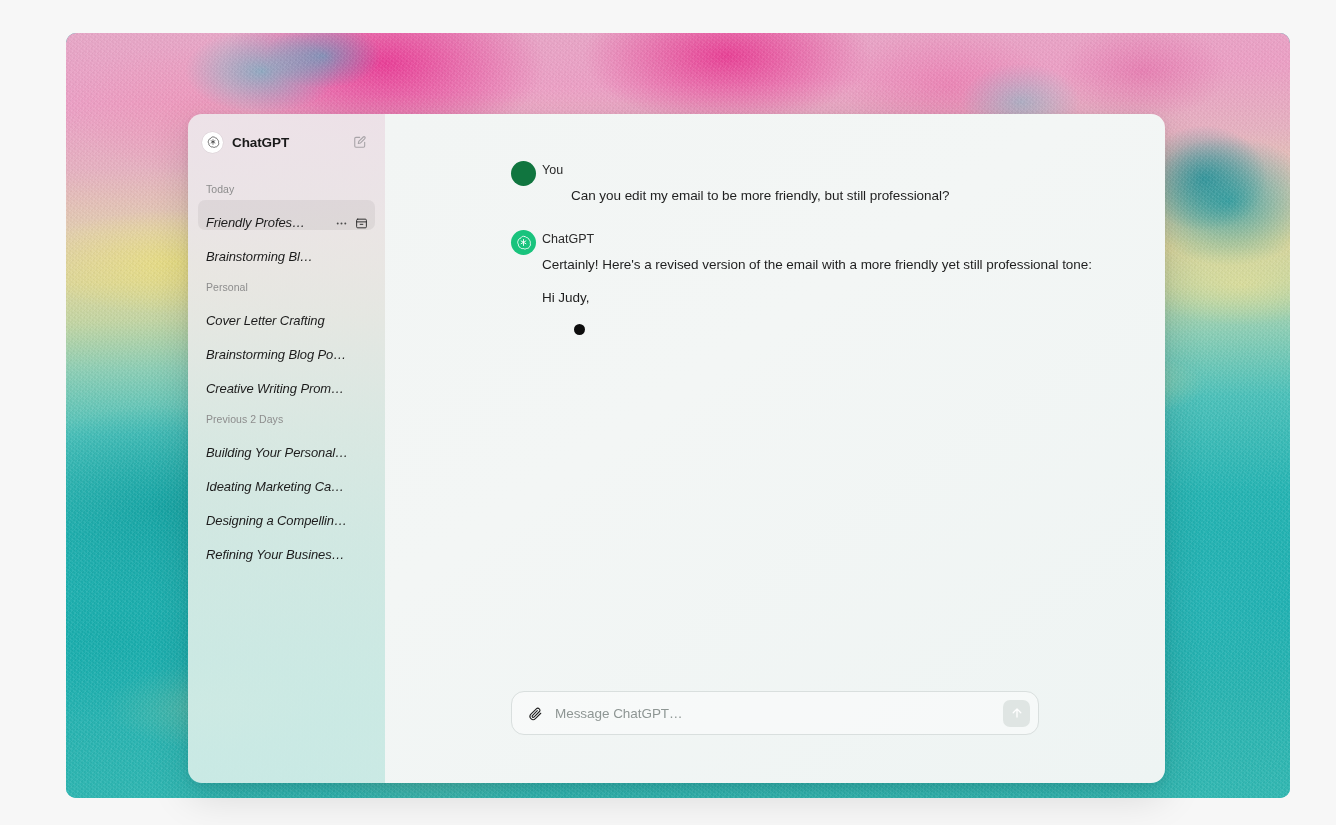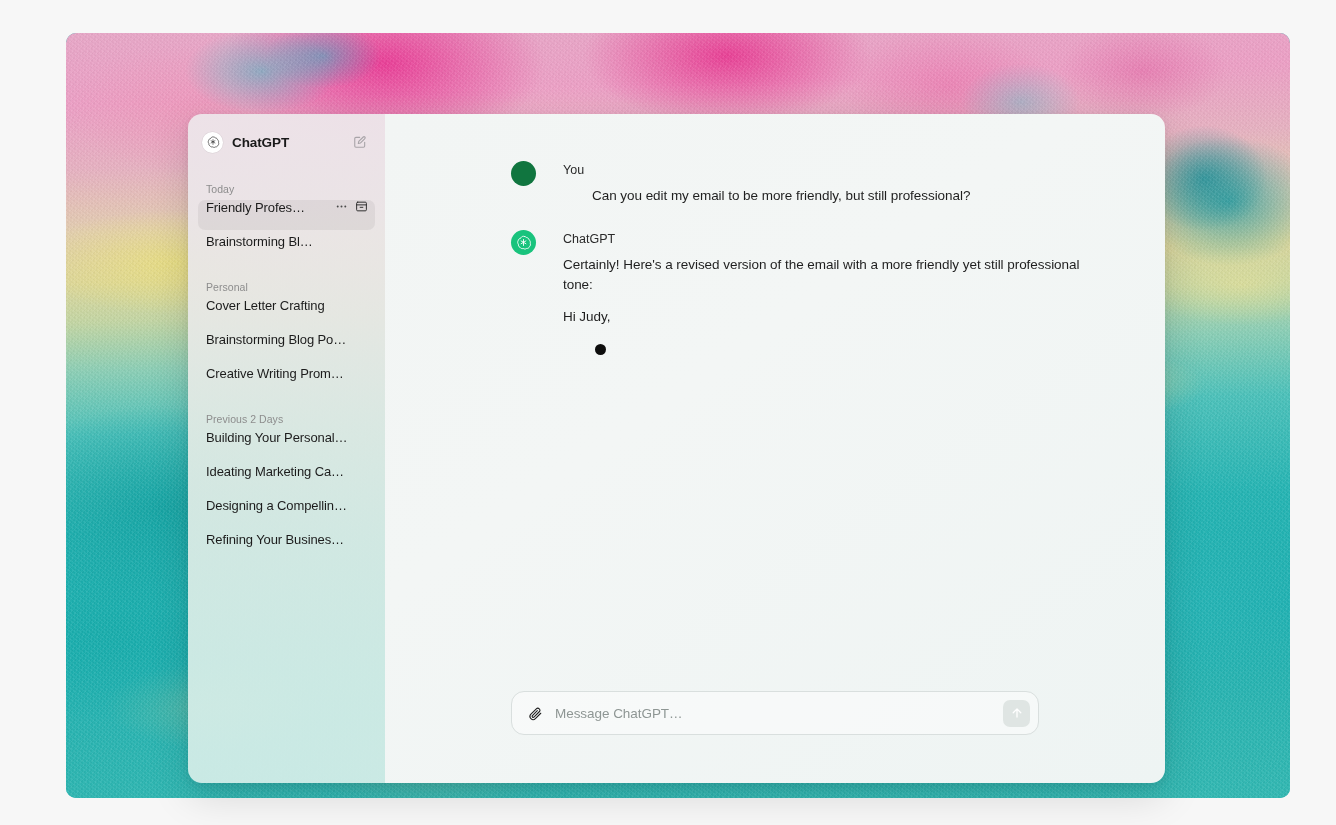--- a/index.html
+++ b/index.html
@@ -154,25 +154,26 @@
   .nav-section-label {
     font-size: 10.5px;
     color: #8d8d8d;
     padding: 13px 8px 5px 8px;
     letter-spacing: 0.05px;
   }
 
   .nav-item {
     height: 30px;
     display: flex;
-    align-items: flex-start;
+    align-items: flex-end;
     padding: 0 7px 0 8px;
     border-radius: 7px;
     cursor: pointer;
     margin-bottom: 4px;
+    font-style: italic;
   }
   .nav-item.active {
     background: rgba(0,0,0,0.055);
   }
   .nav-item-label {
     font-size: 13px;
     color: #1c1c1c;
     white-space: nowrap;
     overflow: hidden;
     letter-spacing: -0.1px;
@@ -200,21 +201,21 @@
   }
 
   #conversation {
     flex: 1 1 auto;
     padding: 46px 0 0 0;
     overflow: hidden;
   }
 
   .message {
     display: flex;
-    gap: 27px;
+    gap: 6px;
     padding: 0 60px 0 126px;
     margin-bottom: 24px;
   }
   .msg-avatar {
     flex: 0 0 25px;
     width: 25px; height: 25px;
     border-radius: 50%;
     margin-top: 1px;
     display: flex; align-items: center; justify-content: center;
   }

